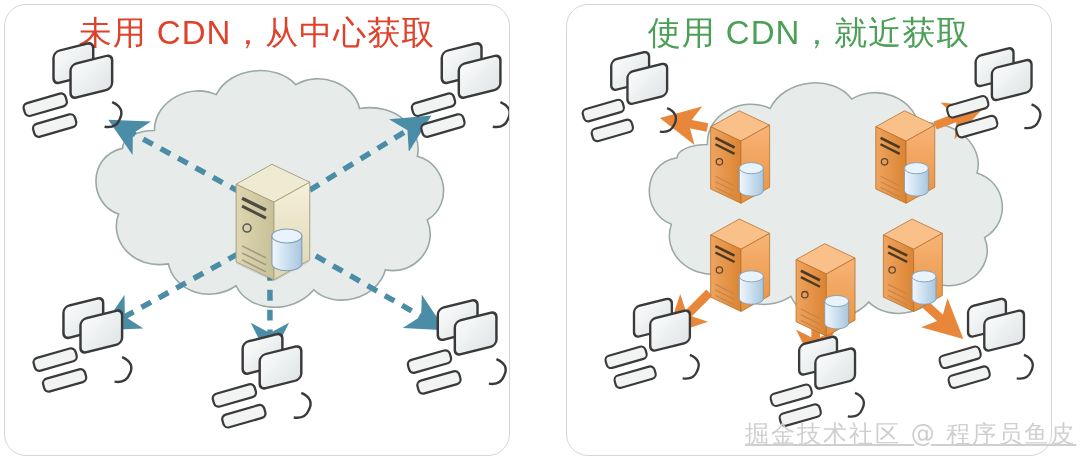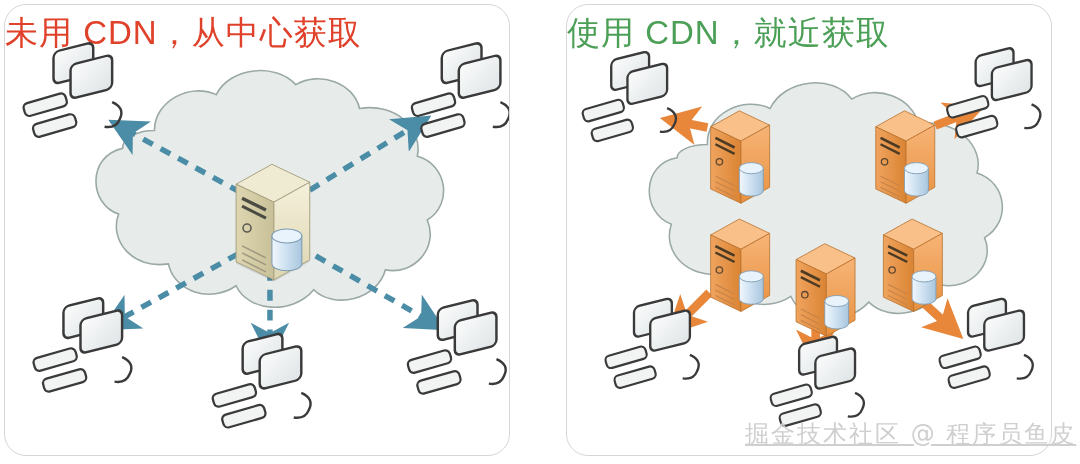--- a/index.html
+++ b/index.html
@@ -11,21 +11,21 @@
   .stage{position:absolute;inset:0;width:1080px;height:464px;}
   .panel{
     position:absolute;top:4px;height:452px;
     border:1px solid #d6d6d6;border-radius:22px;background:#fff;
     box-sizing:border-box;
   }
   #panel-left{left:4px;width:506px;}
   #panel-right{left:566px;width:486px;}
   .panel-title{
     position:absolute;left:0;right:0;top:6px;
-    font-size:33px;letter-spacing:1px;
+    text-align:center;font-size:33px;letter-spacing:1px;
     font-weight:400;line-height:44px;white-space:nowrap;
   }
   #title-left{color:#e0412a;}
   #title-right{color:#4c9f56;}
   .svg-layer{position:absolute;left:0;top:0;width:100%;height:100%;}
   .watermark{
     position:absolute;left:745px;top:418px;
     font-size:24px;color:#cfcfcf;letter-spacing:2px;
     white-space:nowrap;pointer-events:none;
     font-family:"DejaVu Sans",sans-serif;

